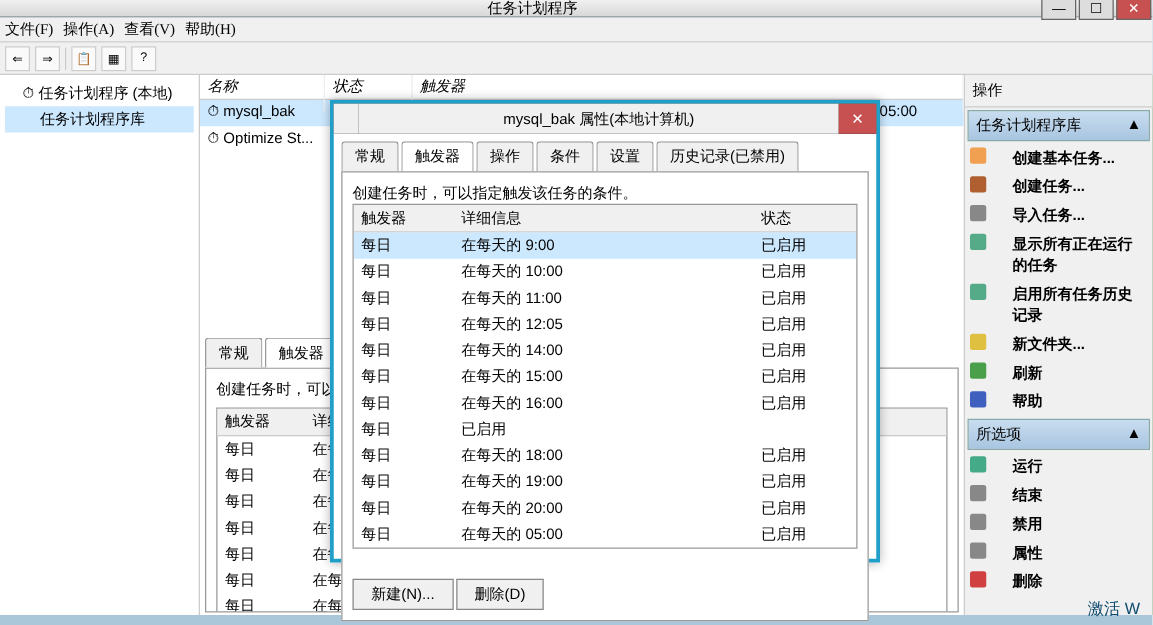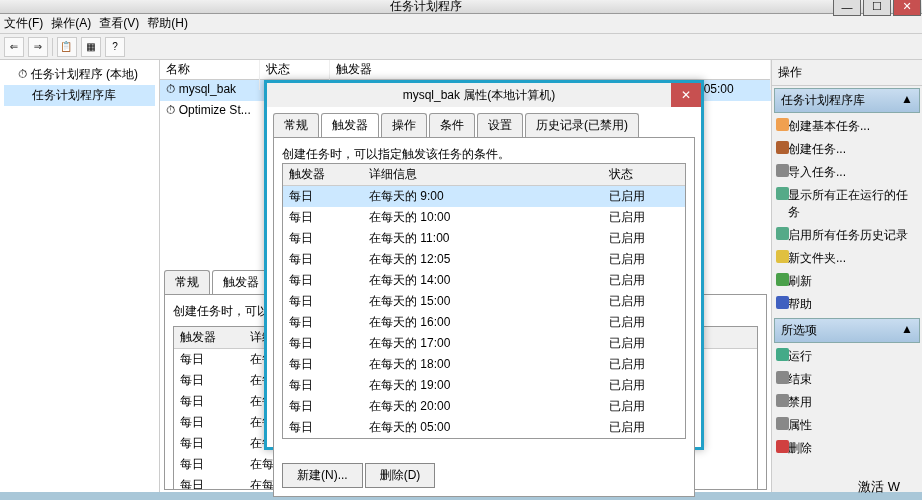--- a/index.html
+++ b/index.html
@@ -3,37 +3,37 @@
 <meta charset="utf-8">
 <style>
 * { box-sizing: border-box; font-family: "Microsoft YaHei", "Segoe UI", sans-serif; font-size: 12px; }
 body { margin: 0; background: #a9c7d8; overflow: hidden; width: 922px; height: 500px; }
 .titlebar { height: 14px; background: linear-gradient(#f0f0f0,#d8d8d8); display: flex; align-items: center; border-bottom: 1px solid #999; }
 .titlebar .title { flex: 1; text-align: center; font-size: 12px; }
 .winbtns { display: flex; }
 .winbtn { width: 28px; height: 18px; border: 1px solid #666; margin: 1px; display: flex; align-items: center; justify-content: center; background: #ddd; font-size: 11px; cursor: default; }
 .winbtn.close { background: #c75050; color: #fff; }
 .menubar { height: 20px; background: #f0f0f0; display: flex; align-items: center; padding: 0 4px; gap: 8px; border-bottom: 1px solid #ccc; }
-.menubar span { cursor: default; }
+.menubar span { cursor: default; font-family: Liberation Serif, serif; }
 .toolbar { height: 26px; background: #f0f0f0; display: flex; align-items: center; padding: 0 4px; gap: 4px; border-bottom: 1px solid #ccc; }
 .tbtn { width: 20px; height: 20px; border: 1px solid #ccc; background: #fafafa; display: flex; align-items: center; justify-content: center; font-size: 10px; }
 .main { display: flex; height: calc(500px - 22px - 20px - 26px); background: #4d7c0f; }
 .tree { width: 160px; border-right: 1px solid #ccc; padding: 4px; background: #fff; }
 .tree-item { padding: 2px 0 2px 14px; cursor: default; }
 .tree-item.sel { background: #cce8ff; }
 .center { flex: 1; position: relative; background: #fff; border-right: 1px solid #ccc; overflow: hidden; }
 .tasks-header { display: flex; background: #fff; border-bottom: 1px solid #ccc; height: 20px; align-items: center; }
-.tasks-header div { padding: 12px 6px; border-right: 1px solid #eee; }
+.tasks-header div { padding: 12px 6px; border-right: 1px solid #eee; font-style: italic; }
 .task-row { display: flex; padding: 2px 0; }
 .task-row div { padding: 0 6px; }
 .task-row.sel { background: #cce8ff; }
 .actions { width: 150px; background: #f0f0f0; }
 .actions-title { background: #f0f0f0; padding: 4px 6px; border-bottom: 1px solid #ccc; }
 .actions-section { background: linear-gradient(#c9ddf0,#a8c5e0); padding: 3px 6px; border: 1px solid #8aa; margin: 2px; }
-.actions-item { padding: 3px 6px 3px 16px; cursor: default; position: relative; }
+.actions-item { padding: 3px 6px 3px 38px; cursor: default; position: relative; font-weight: bold; }
 .actions-item .ic { position: absolute; left: 4px; top: 3px; width: 13px; height: 13px; }
 .lower-tabs { position: absolute; top: 210px; left: 4px; right: 4px; bottom: 4px; }
 .tabstrip { display: flex; }
 .tab { padding: 3px 10px; border: 1px solid #999; border-bottom: none; background: #f0f0f0; margin-right: 2px; border-radius: 3px 3px 0 0; cursor: default; }
 .tab.active { background: #fff; }
 .tabbody { border: 1px solid #999; background: #fff; padding: 8px; height: calc(100% - 22px); overflow: hidden; }
 .trigger-table { border: 1px solid #999; margin-top: 6px; }
 .trigger-header { display: flex; background: #f0f0f0; border-bottom: 1px solid #ccc; }
 .trigger-header div, .trigger-row div { padding: 2px 6px; }
 .trigger-row { display: flex; }
@@ -50,21 +50,21 @@
 .dlg-tabbody { border: 1px solid #999; flex: 1; padding: 8px; background: #fff; display: flex; flex-direction: column; }
 .dlg-table { border: 1px solid #999; flex: 1; overflow: auto; }
 .dlg-th { display: flex; background: #f0f0f0; border-bottom: 1px solid #ccc; }
 .dlg-th div, .dlg-tr div { padding: 2px 6px; }
 .dlg-tr { display: flex; }
 .dlg-tr.sel { background: #cce8ff; }
 .dc1 { width: 80px; } .dc2 { width: 240px; } .dc3 { width: 60px; }
 .dlg-btn-row { display: flex; gap: 2px; margin-top: 24px; }
 .btn { padding: 3px 14px; border: 1px solid #888; background: #f0f0f0; cursor: default; }
 .dlg-footer { display: flex; justify-content: flex-end; gap: 8px; margin-top: 8px; }
-.watermark { position: absolute; right: 22px; bottom: 4px; color: #000000; font-size: 13px;}
+.watermark { position: absolute; right: 10px; bottom: 4px; color: #0c4a6e; font-size: 13px;}
 </style>
 </head>
 <body>
 
 <div class="titlebar">
   <span style="width:20px"></span>
   <span class="title">任务计划程序</span>
   <div class="winbtns">
     <div class="winbtn">—</div>
     <div class="winbtn">☐</div>
@@ -261,21 +261,20 @@
               <div class="dc2">在每天的 15:00</div>
               <div class="dc3">已启用</div>
             </div>
             <div class="dlg-tr">
               <div class="dc1">每日</div>
               <div class="dc2">在每天的 16:00</div>
               <div class="dc3">已启用</div>
             </div>
             <div class="dlg-tr">
               <div class="dc1">每日</div>
-              <div class="dc2">在每天的 17:00</div>
               <div class="dc3">已启用</div>
             </div>
             <div class="dlg-tr">
               <div class="dc1">每日</div>
               <div class="dc2">在每天的 18:00</div>
               <div class="dc3">已启用</div>
             </div>
             <div class="dlg-tr">
               <div class="dc1">每日</div>
               <div class="dc2">在每天的 19:00</div>

